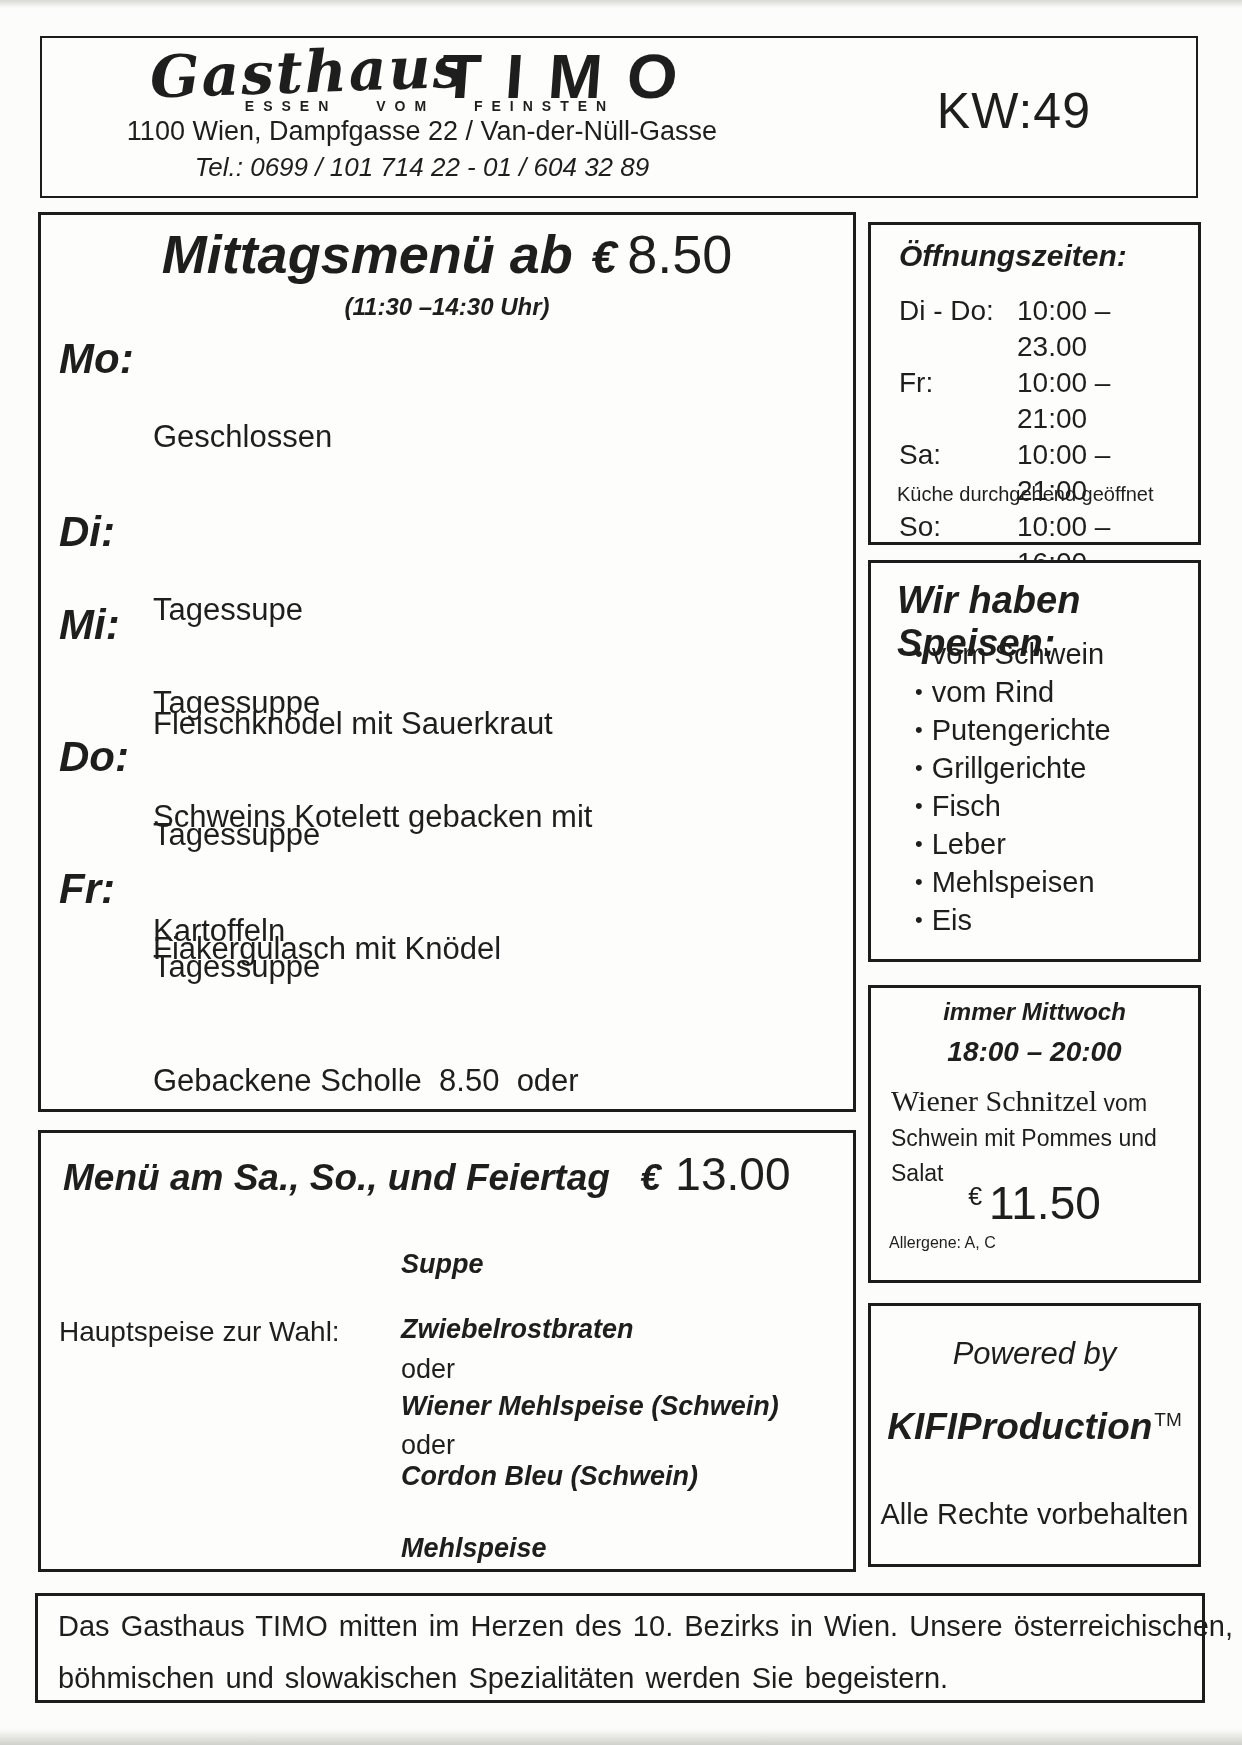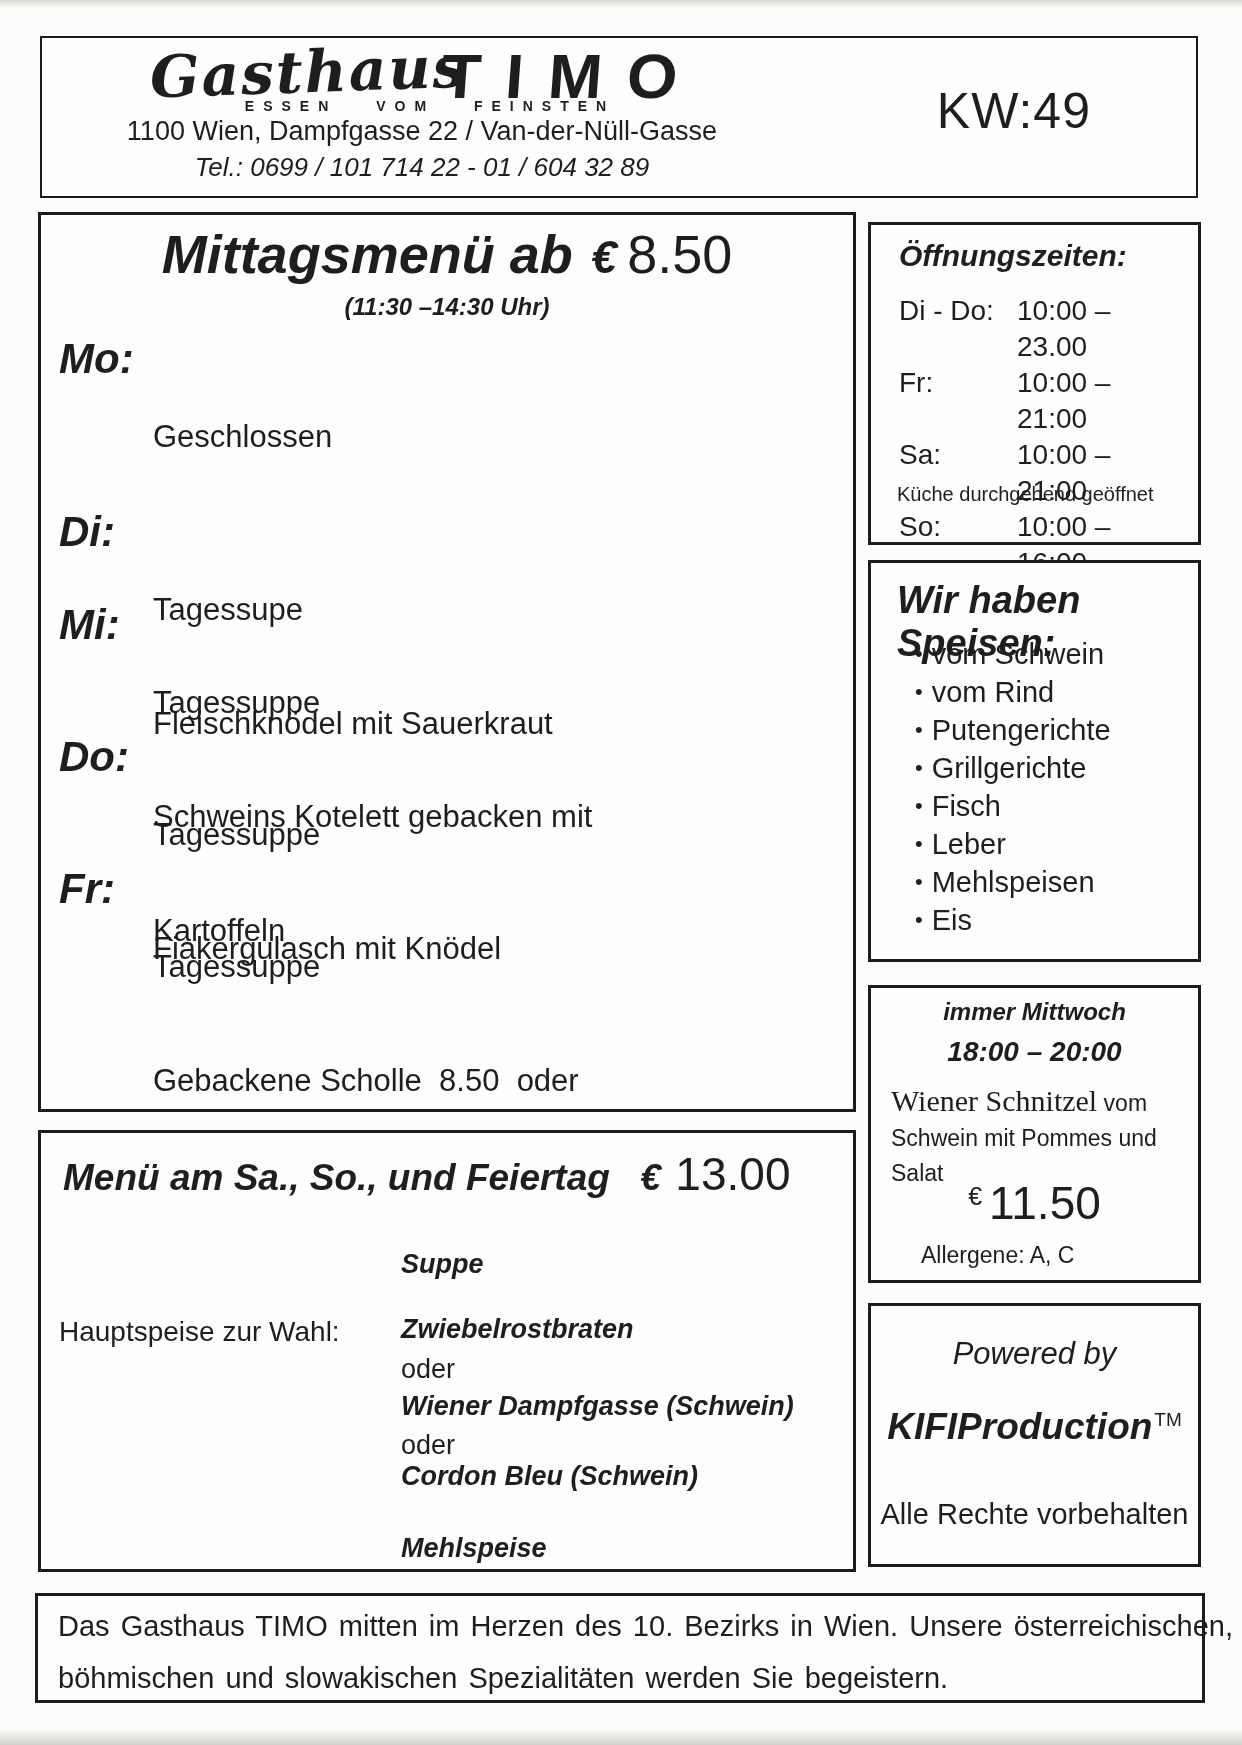--- a/index.html
+++ b/index.html
@@ -74,21 +74,21 @@
   .sp-title1 { position:absolute; top:10px; left:0; width:100%; text-align:center;
     font-size:24px; font-weight:bold; font-style:italic; }
   .sp-title2 { position:absolute; top:48px; left:0; width:100%; text-align:center;
     font-size:28px; font-weight:bold; font-style:italic; }
   .sp-desc { position:absolute; left:20px; top:96px; width:276px; line-height:33px; }
   .sp-name { font-size:30px;font-family:Liberation Serif, serif; }
   .sp-rest { font-size:23px; }
   .sp-price { position:absolute; left:0; top:188px; width:100%; text-align:center; }
   .sp-cur { font-size:25px; position:relative; top:-14px; margin-right:7px; }
   .sp-val { font-size:46px; }
-  .sp-allerg { position:absolute; left:18px; top:254px; font-size:23px;margin-left:32px; }
+  .sp-allerg { position:absolute; left:18px; top:246px; font-size:16px; }
 
   #powered-box { left:868px; top:1303px; width:333px; height:264px; }
   .pw-label { position:absolute; top:30px; left:0; width:100%; text-align:center;
     font-size:31px; font-style:italic; }
   .pw-brand { position:absolute; top:100px; left:0; width:100%; text-align:center;
     font-size:37px; font-weight:bold; font-style:italic; white-space:nowrap; }
   .pw-tm { font-size:19px; vertical-align:super; font-style:normal; font-weight:normal; margin-left:2px; }
   .pw-rights { position:absolute; top:192px; left:0; width:100%; text-align:center; font-size:29px; }
 
   
@@ -160,21 +160,21 @@
   <div class="box" id="weekend-box">
     <div class="weekend-title">
       <span class="w-main">Menü am Sa., So., und Feiertag</span>
       <span class="w-cur">€</span>
       <span class="w-price">13.00</span>
     </div>
     <div class="weekend-soup">Suppe</div>
     <div class="weekend-main-label">Hauptspeise zur Wahl:</div>
     <div class="choice" id="choice-1">Zwiebelrostbraten</div>
     <div class="or" id="or-1">oder</div>
-    <div class="choice" id="choice-2">Wiener Dampfgasse (Schwein)</div>
+    <div class="choice" id="choice-2">Wiener Mehlspeise (Schwein)</div>
     <div class="or" id="or-2">oder</div>
     <div class="choice" id="choice-3">Cordon Bleu (Schwein)</div>
     <div class="weekend-dessert">Mehlspeise</div>
   </div>
 
   <div class="box" id="hours-box">
     <div class="hours-title">Öffnungszeiten:</div>
     <div class="hours-rows">
       <div class="hours-row">
         <span>Di - Do:</span>

